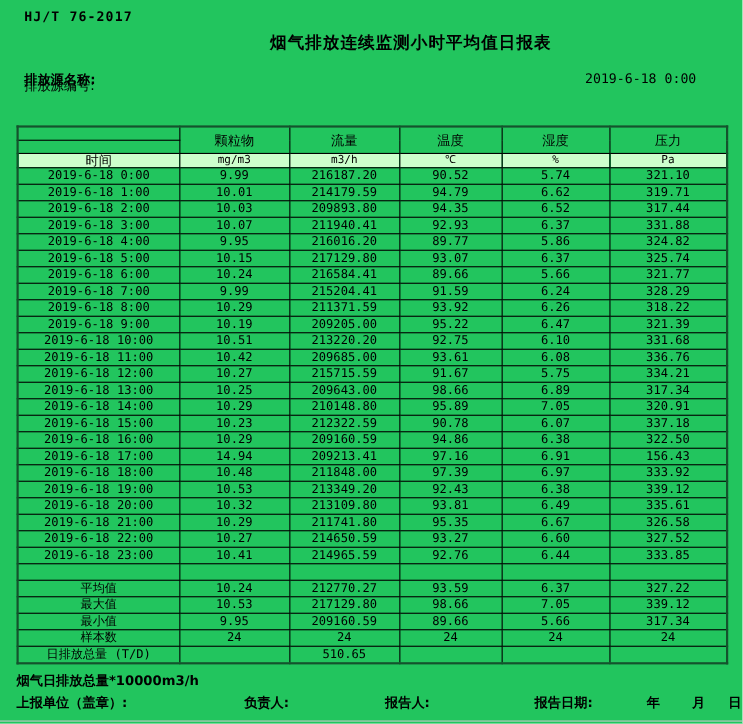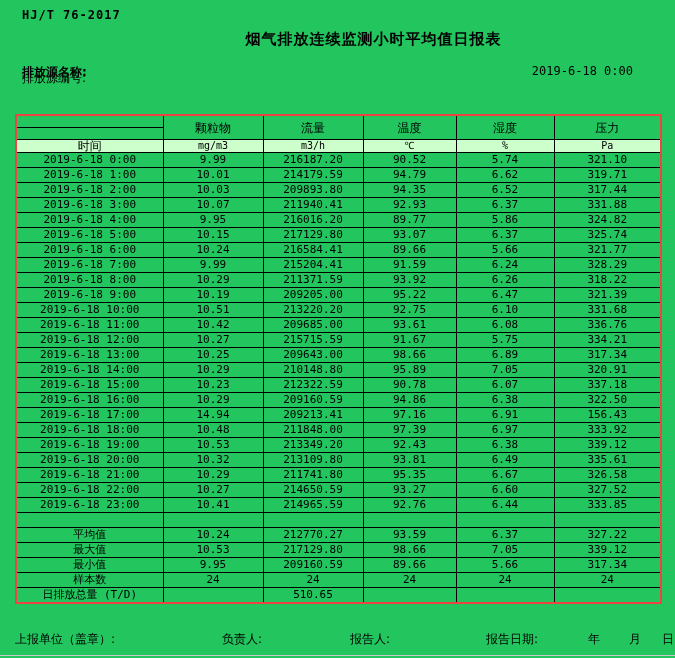--- a/index.html
+++ b/index.html
@@ -8,28 +8,28 @@
 
   .std-code{position:absolute;left:22px;top:8px;font-size:12px;font-weight:bold;font-family:"DejaVu Sans Mono",monospace;letter-spacing:1px;}
   .title{position:absolute;left:0;top:30px;width:100%;text-align:center;font-size:15px;font-weight:bold;letter-spacing:1px;padding-left:36px;}
   .src-name{position:absolute;left:22px;top:64px;font-size:12px;font-weight:bold;}
   .src-id{position:absolute;left:22px;top:70px;font-size:12px;font-weight:normal;}
   .report-dt{position:absolute;right:42px;top:64px;font-size:12px;font-family:"DejaVu Sans Mono",monospace;}
 
   table.report{position:absolute;left:15px;top:114px;width:645px;height:490px;border-collapse:collapse;table-layout:fixed;}
   table.report td,table.report th{border:1px solid #000;padding:0;text-align:center;vertical-align:middle;
     font-size:11px;line-height:1;font-weight:normal;font-family:"DejaVu Sans Mono",monospace;overflow:hidden;white-space:nowrap;}
-  table.report{border:2px solid #ef4444;}
+  table.report{border:2px solid #14532d;}
   table.report th.cn{font-family:"DejaVu Sans",sans-serif;font-size:12px;}
   tr.unit-row td{background:#ccffcc;font-size:10px;margin-left:16px;}
   tr.unit-row td.time-h{font-family:"DejaVu Sans",sans-serif;font-size:12px;}
   td.cn-label{font-family:"DejaVu Sans",sans-serif;font-size:11px;}
 
   .footnote{position:absolute;left:15px;top:611px;font-size:12px;font-weight:bold;}
-  .sig-row{position:absolute;left:0;top:631px;width:675px;height:16px;font-size:12px;font-weight:normal;}
+  .sig-row{position:absolute;left:0;top:631px;width:675px;height:16px;font-size:12px;font-weight:bold;}
   .sig-row span{position:absolute;top:0;white-space:nowrap;}
   .sig-unit{left:15px;}
   .sig-resp{left:222px;}
   .sig-reporter{left:350px;}
   .sig-date{left:486px;}
   .sig-year{left:588px;}
   .sig-month{left:629px;}
   .sig-day{left:662px;}
   .bottom-line{position:absolute;left:0;top:655px;width:675px;height:0;border-top:1px solid #c8c8c8;}
 </style>
@@ -311,20 +311,21 @@
           <td class="cn-label">日排放总量 (T/D)</td>
           <td>&nbsp;</td>
           <td>510.65</td>
           <td>&nbsp;</td>
           <td>&nbsp;</td>
           <td>&nbsp;</td>
         </tr>
       </tbody>
   </table>
 
+  <div class="footnote">烟气日排放总量*10000m3/h</div>
 
   <div class="sig-row">
     <span class="sig-unit">上报单位（盖章）:</span>
     <span class="sig-resp">负责人:</span>
     <span class="sig-reporter">报告人:</span>
     <span class="sig-date">报告日期:</span>
     <span class="sig-year">年</span>
     <span class="sig-month">月</span>
     <span class="sig-day">日</span>
   </div>

